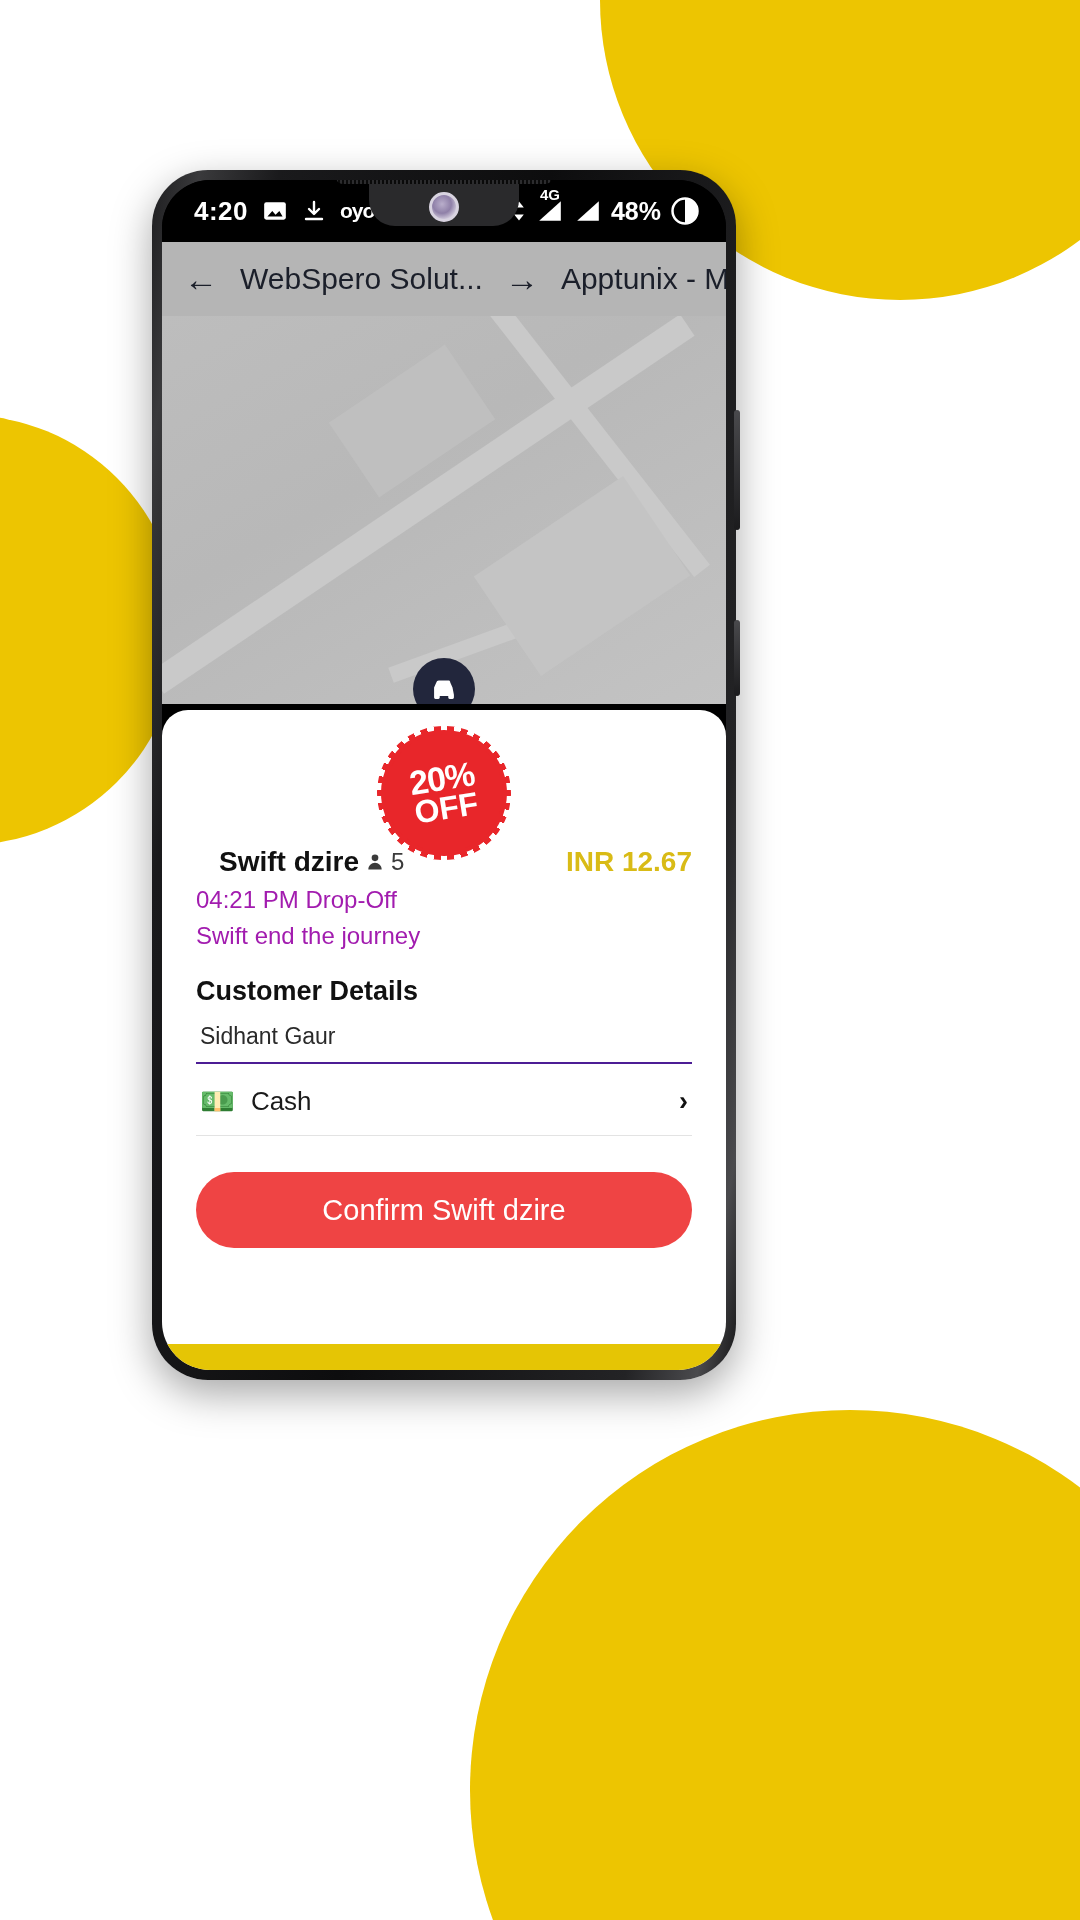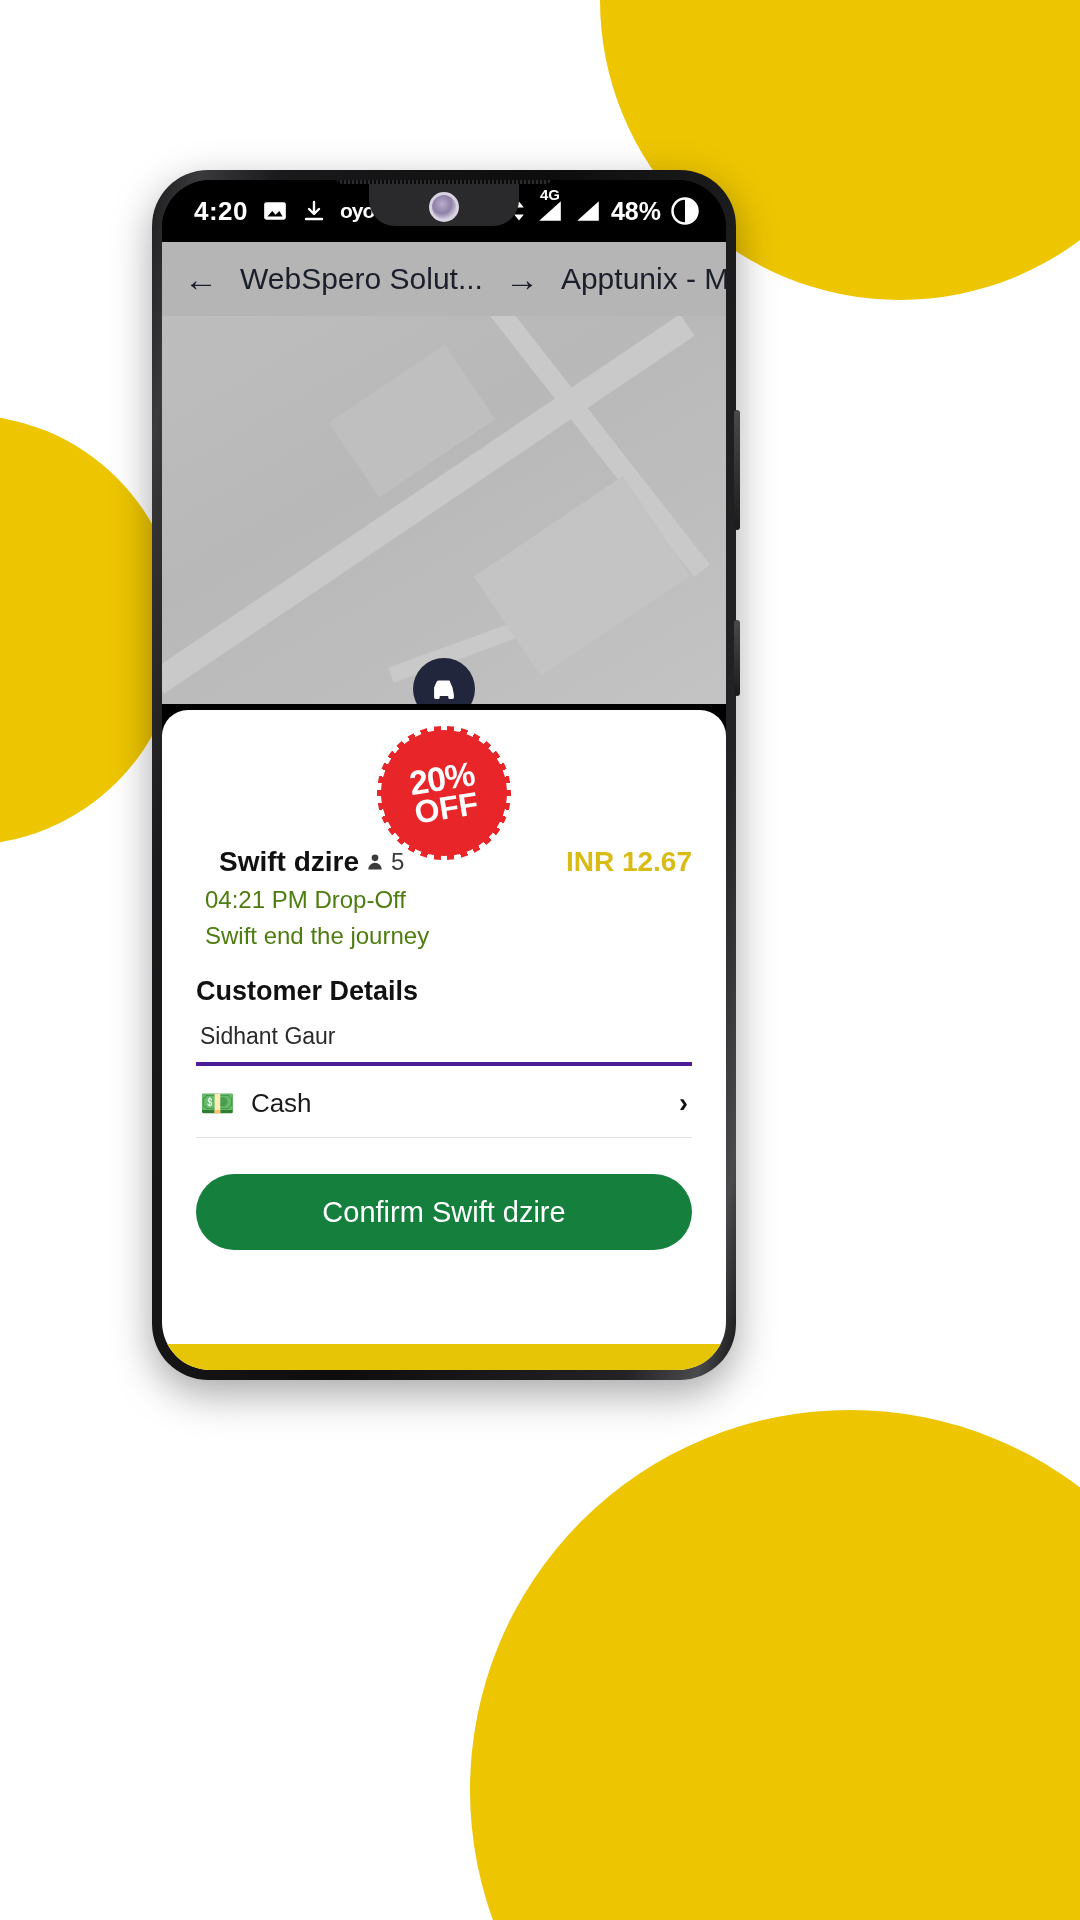--- a/index.html
+++ b/index.html
@@ -112,40 +112,40 @@
     background:repeating-conic-gradient(#e8262a 0deg 6deg, transparent 6deg 12deg);
     z-index:-1;
   }
   #badge-pct{font-size:34px;font-weight:700;line-height:30px;letter-spacing:-1px;}
   #badge-off{font-size:32px;font-weight:700;line-height:30px;letter-spacing:0px;}
 
   .ride-row{display:flex;align-items:baseline;justify-content:space-between;margin-top:18px;margin-left:23px;}
   #ride-name{font-size:28px;font-weight:700;color:#111;display:flex;align-items:center;gap:6px;}
   #seat-count{font-size:24px;font-weight:400;color:#3b3b3b;}
   #price{font-size:28px;font-weight:700;color:#d9bb16;white-space:nowrap;}
-  .ride-sub{font-size:24px;color:#4d7c0f;margin-top:8px;margin-left:9px;}
+  .ride-sub{font-size:24px;color:#a21caf;margin-top:8px;}
 
   #cust-title{font-size:27px;font-weight:700;color:#111;margin-top:26px;}
 
   .field{
-    border-bottom:4px solid #4c1d95;padding:16px 4px 12px 4px;
+    border-bottom:2px solid #4c1d95;padding:16px 4px 12px 4px;
     font-size:23px;color:#2a2a2a;
   }
   .field.placeholder{color:#9a9a9a;}
 
   #pay-row{
     display:flex;align-items:center;gap:16px;
     border-bottom:1px solid #e3e3e3;padding:22px 4px 18px 4px;
   }
   #pay-label{font-size:26px;color:#1a1a1a;}
   #pay-chevron{margin-left:auto;font-size:27px;color:#111;font-weight:700;}
   #money-icon{font-size:28px;line-height:1;}
 
   #confirm-btn{
-    margin-top:36px;height:76px;border-radius:38px;background:#15803d;
+    margin-top:36px;height:76px;border-radius:38px;background:#ef4444;
     display:flex;align-items:center;justify-content:center;
     color:#fff;font-size:29px;border:none;width:100%;cursor:pointer;
     font-family:inherit;
   }
   #navbar{
     position:absolute;left:0;right:0;bottom:0;height:26px;background:#e5c505;
   }
 </style>
 </head>
 <body>

